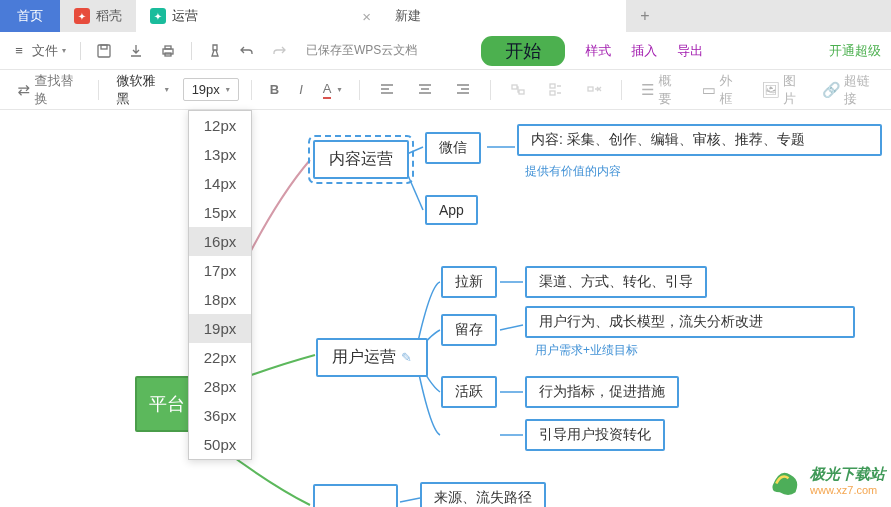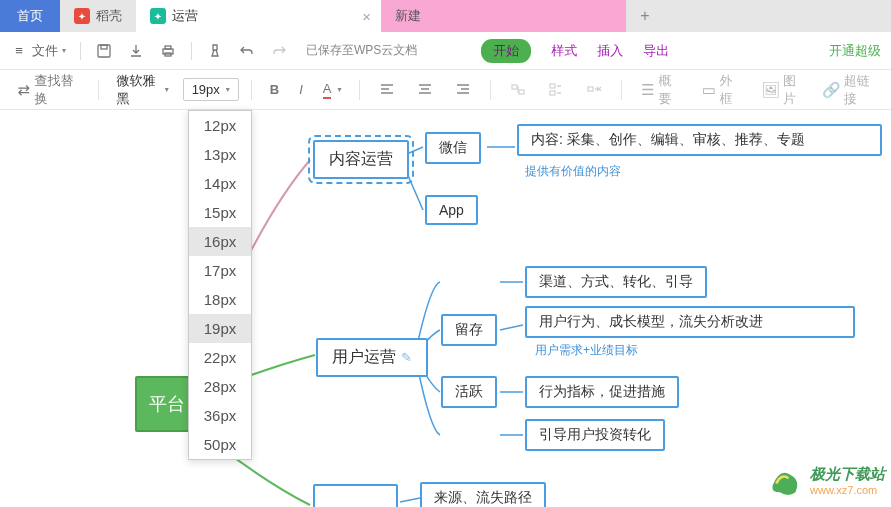--- a/index.html
+++ b/index.html
@@ -4,35 +4,35 @@
 <style>
 * { margin: 0; padding: 0; box-sizing: border-box; }
 body { font-family: "Microsoft YaHei", sans-serif; font-size: 13px; color: #333; background: #fff; width: 891px; height: 507px; overflow: hidden; position: relative; }
 
 
 .tab-bar { display: flex; height: 32px; background: #e6e6e6; align-items: stretch; }
 .tab { display: flex; align-items: center; padding: 0 14px; gap: 6px; cursor: pointer; position: relative; }
 .tab-home { background: #4a7bd8; color: #fff; min-width: 60px; justify-content: center; }
 .tab-daoke { background: #e6e6e6; color: #555; }
 .tab-active { background: #fff; color: #333; min-width: 245px; }
-.tab-new { background: #f9a8d4; color: #555; min-width: 245px; }
+.tab-new { background: #ffffff; color: #555; min-width: 245px; }
 .tab-plus { width: 38px; justify-content: center; color: #888; font-size: 16px; }
 .tab-close { position: absolute; right: 10px; color: #aaa; font-size: 15px; }
 .tab-icon-red { width: 16px; height: 16px; background: #e74c3c; border-radius: 3px; display: flex; align-items: center; justify-content: center; color: #fff; font-size: 10px; }
 .tab-icon-teal { width: 16px; height: 16px; background: #1abc9c; border-radius: 3px; display: flex; align-items: center; justify-content: center; color: #fff; font-size: 10px; }
 
 
 .toolbar1 { display: flex; height: 38px; align-items: center; padding: 0 10px; border-bottom: 1px solid #e6e6e6; gap: 14px; }
 .tb-btn { color: #666; display: flex; align-items: center; gap: 4px; cursor: pointer; }
 .tb-icon { width: 18px; height: 18px; display: flex; align-items: center; justify-content: center; }
 .file-label { font-size: 13px; }
 .divider-v { width: 1px; height: 18px; background: #ddd; }
 .save-status { color: #888; font-size: 12px; margin-left: 4px; }
 .menu-group { display: flex; gap: 20px; align-items: center; margin-left: 50px; }
-.menu-pill { background: #4cb04f; color: #701a75; padding: 3px 12px; border-radius: 11px; font-size: 13px; }
+.menu-pill { background: #4cb04f; color: #0f172a; padding: 3px 24px; border-radius: 11px; font-size: 18px; }
 .menu-item { color: #a21caf; cursor: pointer; }
 .vip-link { color: #4cb04f; margin-left: auto; }
 
 
 .toolbar2 { display: flex; height: 40px; align-items: center; padding: 0 10px; gap: 8px; border-bottom: 1px solid #e6e6e6; }
 .tb2-btn { color: #777; display: flex; align-items: center; gap: 3px; padding: 4px 6px; cursor: pointer; font-size: 13px; }
 .tb2-icon { width: 18px; height: 18px; display: flex; align-items: center; justify-content: center; font-size: 15px; }
 .font-select { border: none; background: transparent; padding: 3px 6px; display: flex; align-items: center; gap: 4px; }
 .size-select { border: 1px solid #ccc; background: #fff; padding: 3px 8px; display: flex; align-items: center; gap: 6px; border-radius: 2px; }
 .dropdown-caret { font-size: 8px; color: #888; }
@@ -266,20 +266,21 @@
   <div class="node node-root" style="top:266px;left:135px"><span>平台</span></div>
 
   <div class="node node-selected" style="top:30px;left:313px"><span>内容运营</span></div>
   <div class="node node-small" style="top:22px;left:425px"><span>微信</span></div>
   <div class="node node-small" style="top:85px;left:425px"><span>App</span></div>
   <div class="node node-small" style="top:14px;left:517px;width:365px"><span>内容: 采集、创作、编辑、审核、推荐、专题</span></div>
   <div class="node-note" style="top:53px;left:525px">提供有价值的内容</div>
 
   <div class="node" style="top:228px;left:316px"><span>用户运营</span><span class="edit-icon">✎</span></div>
 
+  <div class="node node-small" style="top:156px;left:441px"><span>拉新</span></div>
   <div class="node node-small" style="top:156px;left:525px"><span>渠道、方式、转化、引导</span></div>
 
   <div class="node node-small" style="top:204px;left:441px"><span>留存</span></div>
   <div class="node node-small" style="top:196px;left:525px;width:330px"><span>用户行为、成长模型，流失分析改进</span></div>
   <div class="node-note" style="top:232px;left:535px">用户需求+业绩目标</div>
 
   <div class="node node-small" style="top:266px;left:441px"><span>活跃</span></div>
   <div class="node node-small" style="top:266px;left:525px"><span>行为指标，促进措施</span></div>
 
   <div class="node node-small" style="top:309px;left:525px"><span>引导用户投资转化</span></div>

